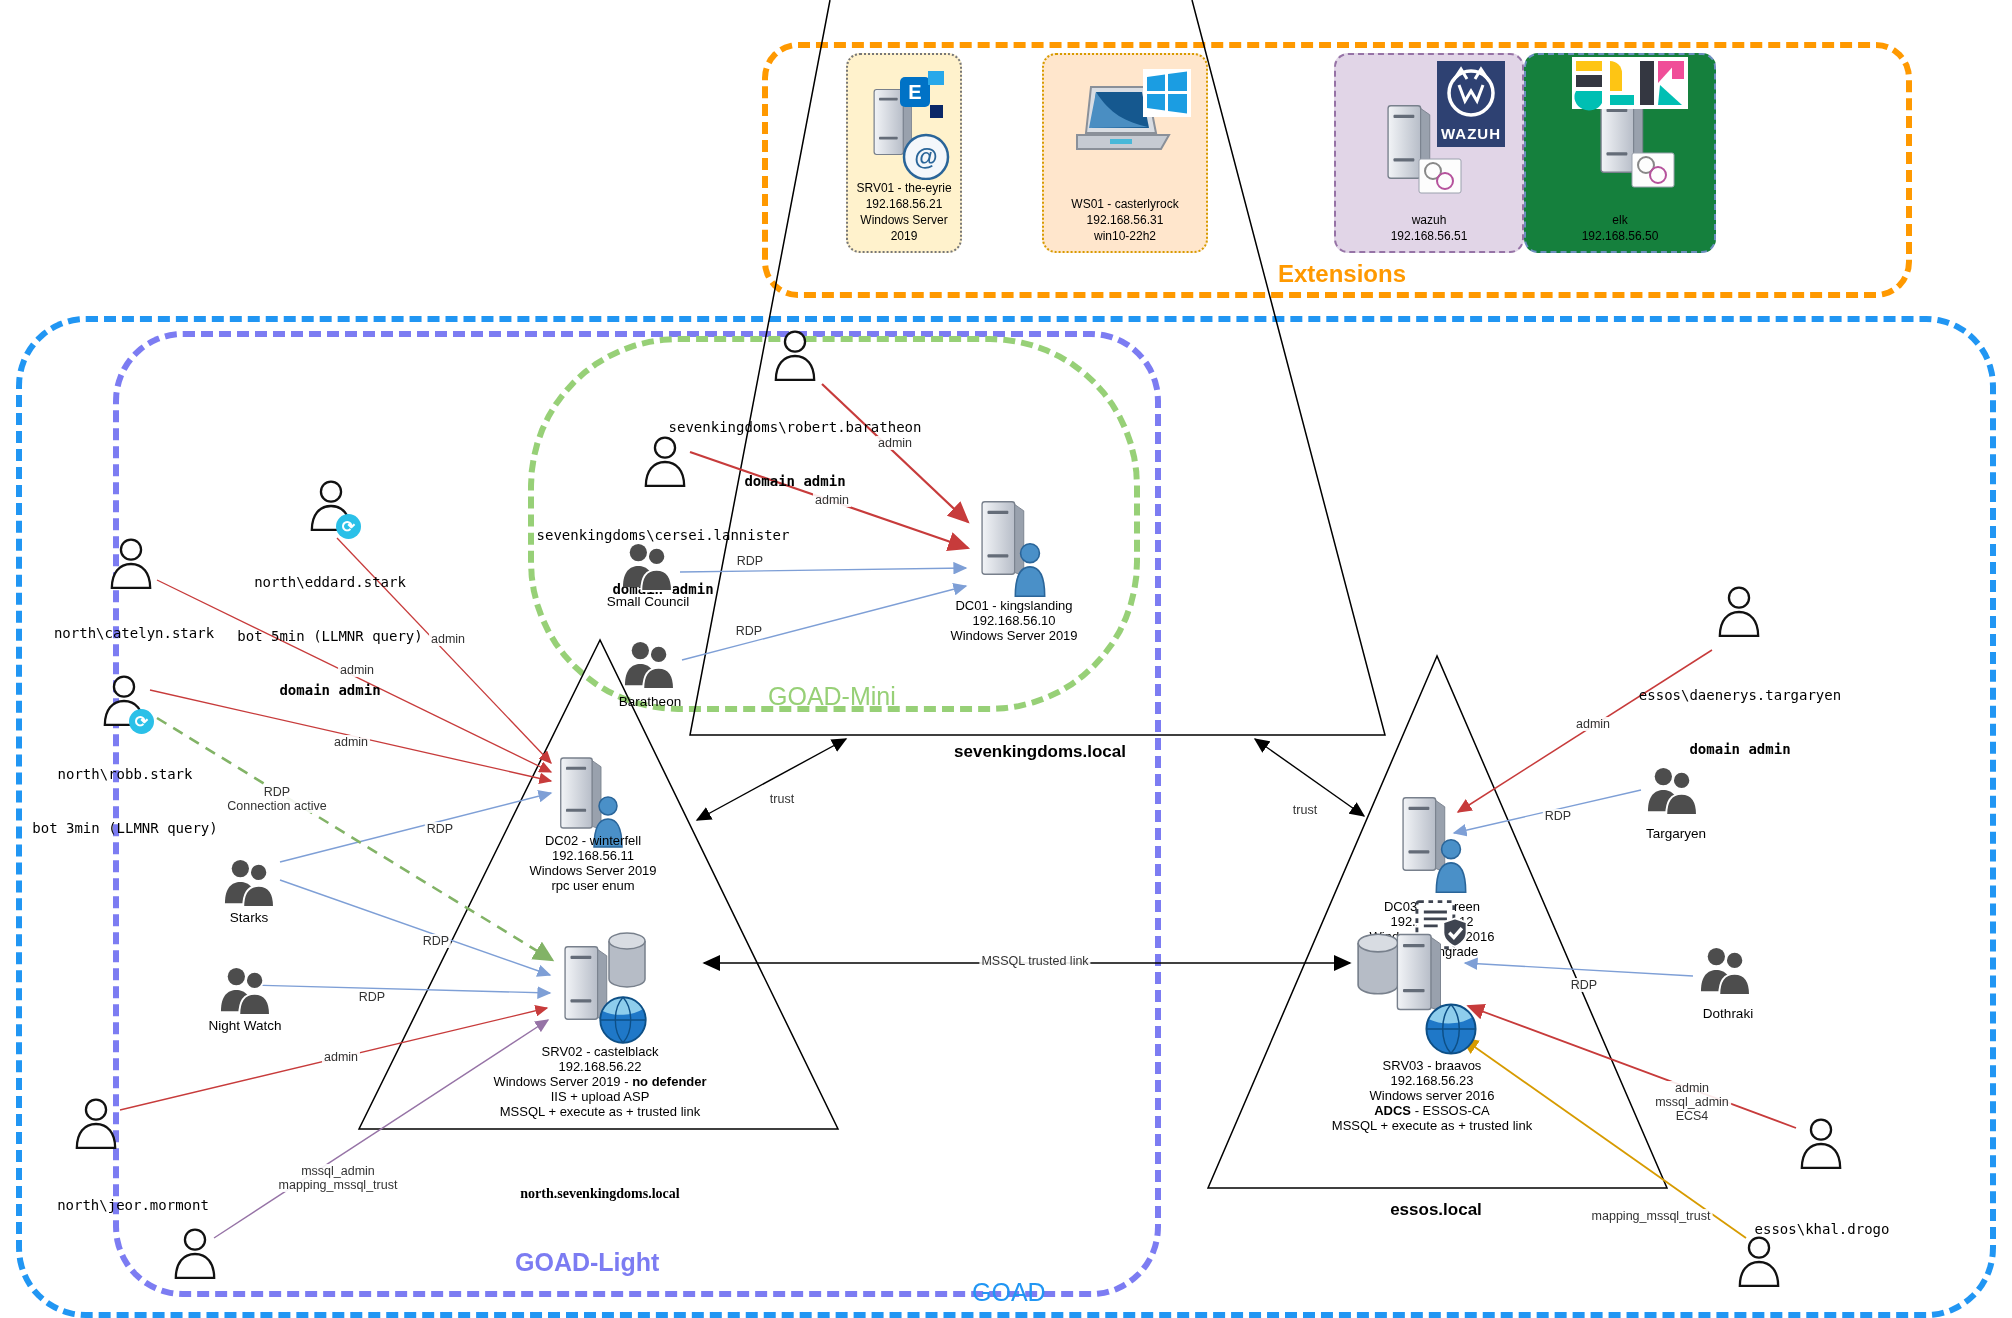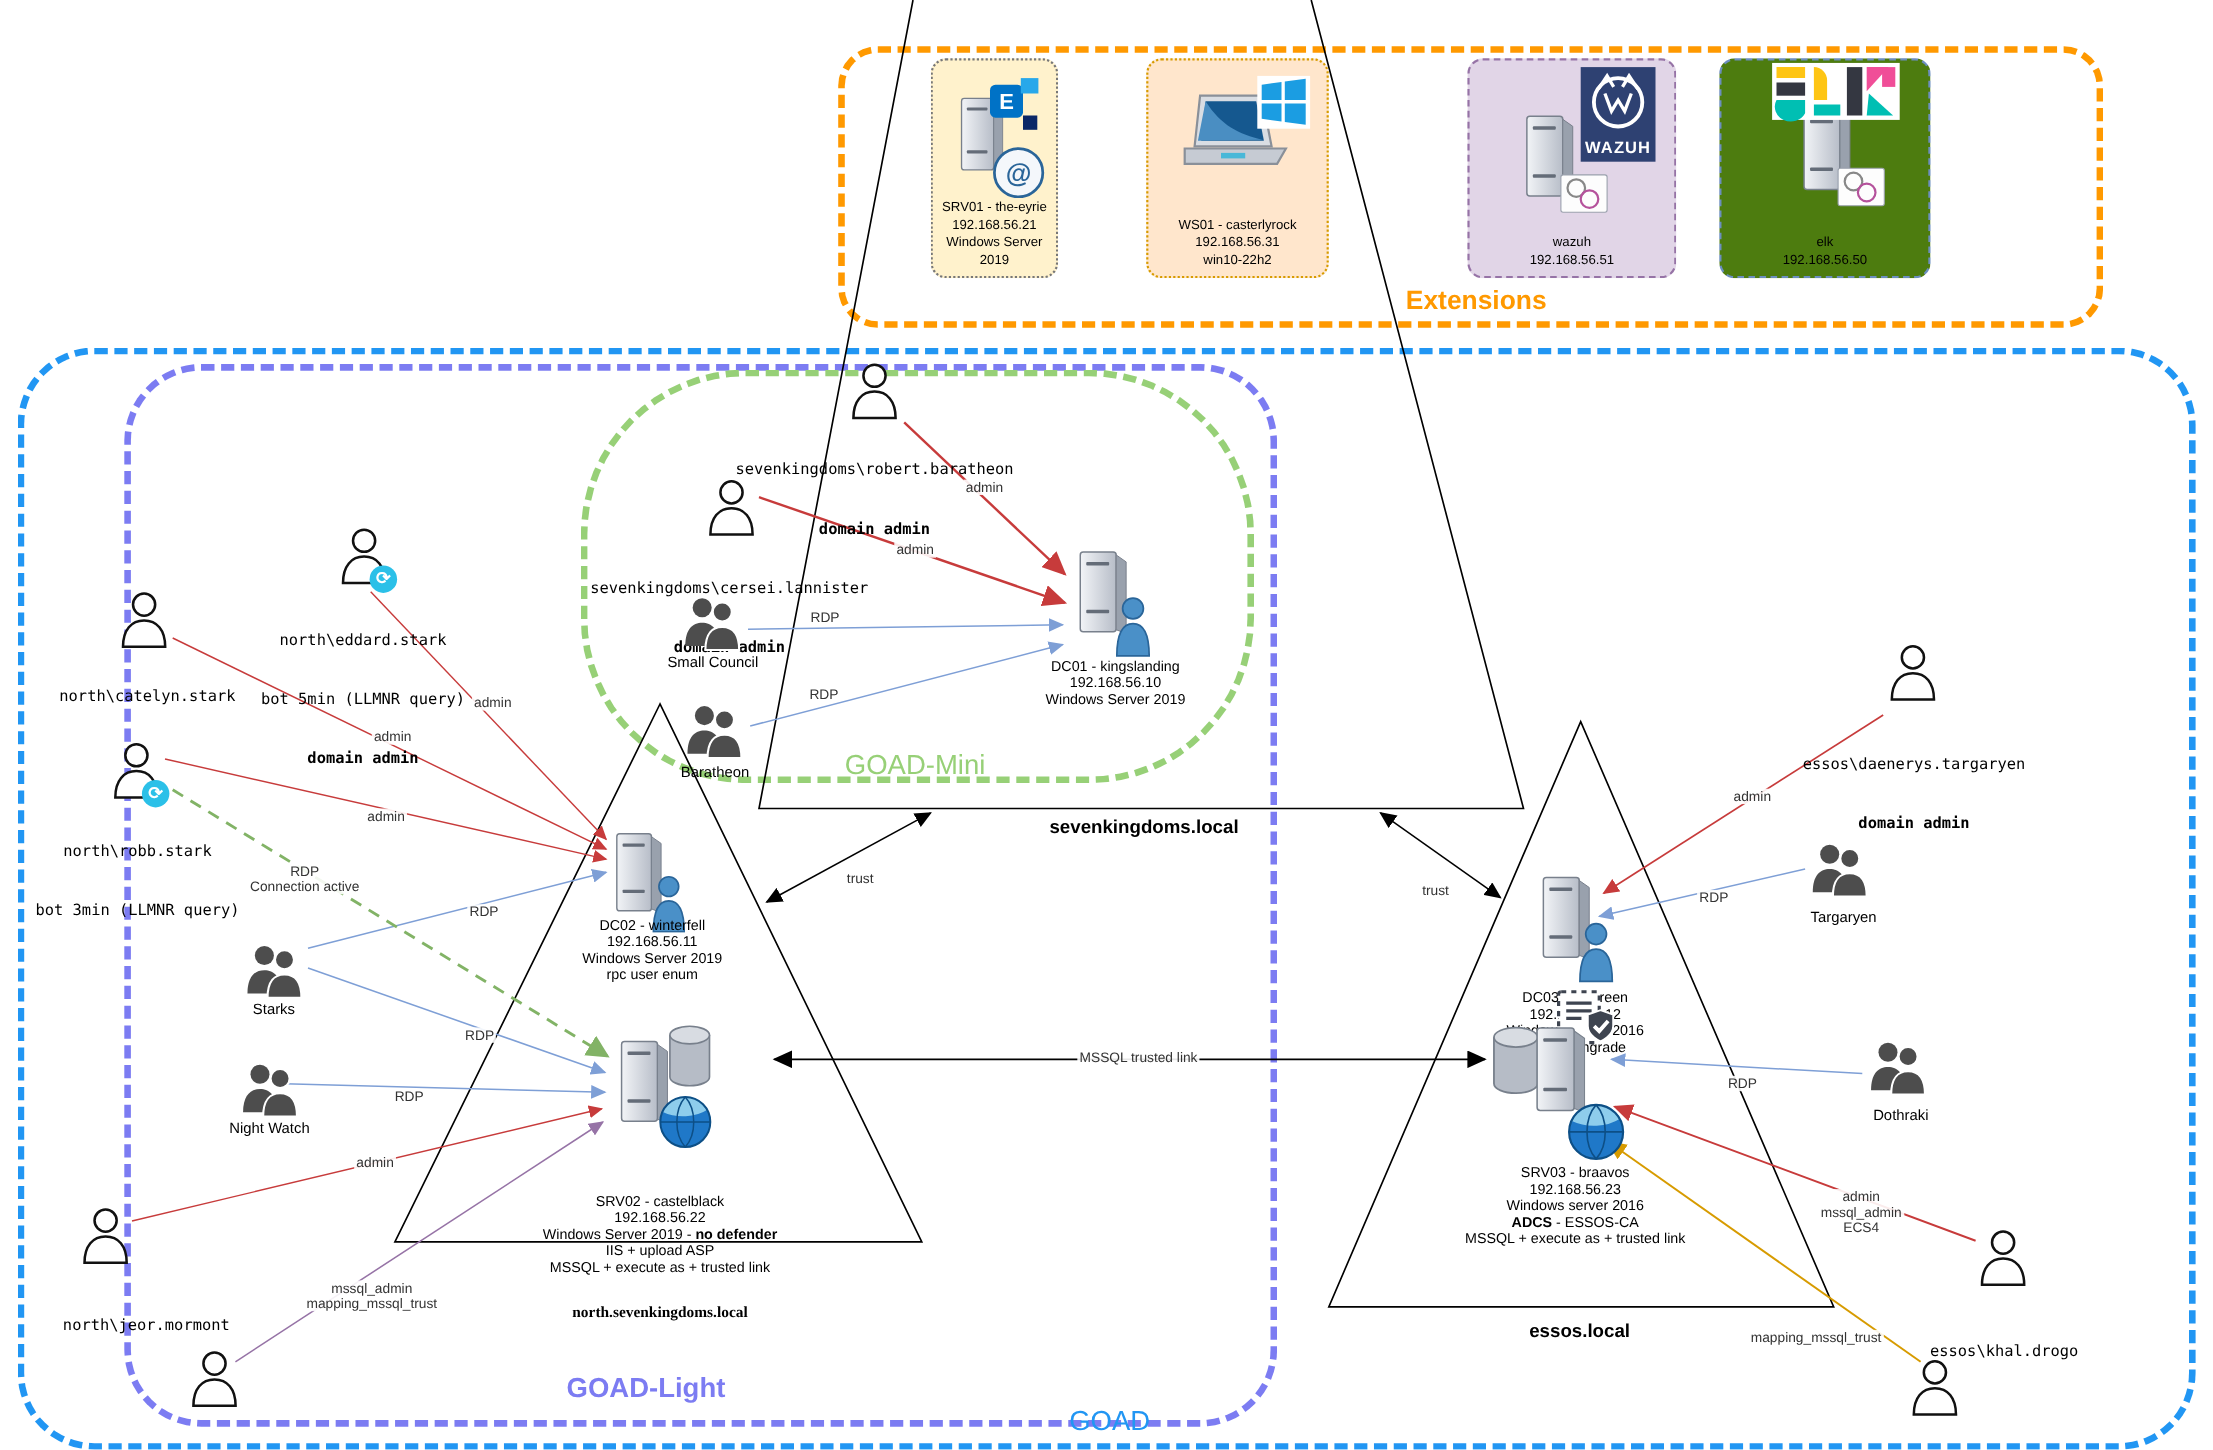--- a/index.html
+++ b/index.html
@@ -194,21 +194,21 @@
       <path d="M110,26 l6,16 l6,-10 l6,10 l6,-16" stroke="#fff" stroke-width="3" fill="none"></path>
       <text x="122" y="80" fill="#fff" font-size="15" font-weight="bold" text-anchor="middle" letter-spacing="1">WAZUH</text>
     </svg>
     <div class="spacer"></div>
     <div class="ecap">
       <div>wazuh</div>
       <div>192.168.56.51</div>
     </div>
   </div>
 
-  <div class="ext" style="left:1563px;top:53px;width:188px;height:196px;background:#4d7c0f;border:2px dashed #6C8EBF;">
+  <div class="ext" style="left:1524px;top:53px;width:188px;height:196px;background:#15803d;border:2px dashed #6C8EBF;">
     <svg width="160" height="140" style="margin-top:2px;">
       <use href="#sv" x="52" y="26" width="58" height="106"></use>
       <rect x="92" y="96" width="42" height="34" rx="2" fill="#fdfdfd" stroke="#9aa1ad"></rect>
       <circle cx="106" cy="108" r="8" fill="none" stroke="#888" stroke-width="2"></circle>
       <circle cx="118" cy="118" r="8" fill="none" stroke="#b5529c" stroke-width="2"></circle>
       <rect x="32" y="0" width="116" height="52" fill="#fff"></rect>
       <path d="M36,4 h26 v10 h-26 Z" fill="#FEC514"></path>
       <rect x="36" y="18" width="26" height="12" fill="#343741"></rect>
       <path d="M36,34 a14,13 0 0 0 26,12 v-12 Z" fill="#00BFB3"></path>
       <path d="M70,4 a12,12 0 0 1 12,12 v18 h-12 Z" fill="#FEC514"></path>
@@ -248,21 +248,21 @@
     <div>192.168.56.11</div>
     <div>Windows Server 2019</div>
     <div>rpc user enum</div>
   </div>
 
   <svg class="abs" style="left:540px;top:925px;" width="132" height="122">
     <use href="#cyl" x="64" y="6" width="46" height="58"></use>
     <use href="#sv" x="16" y="12" width="58" height="92"></use>
     <use href="#glb" x="58" y="70" width="50" height="50"></use>
   </svg>
-  <div class="cap" style="left:600px;top:1044px;margin-top:40px;">
+  <div class="cap" style="left:600px;top:1044px;">
     <div>SRV02 - castelblack</div>
     <div>192.168.56.22</div>
     <div><span>Windows Server 2019 - </span><span class="bold">no defender</span></div>
     <div>IIS + upload ASP</div>
     <div>MSSQL + execute as + trusted link</div>
   </div>
 
   <svg class="abs" style="left:1392px;top:788px;" width="88" height="108">
     <use href="#sv" x="2" y="0" width="58" height="92"></use>
     <use href="#pb" x="38" y="50" width="42" height="56"></use>

